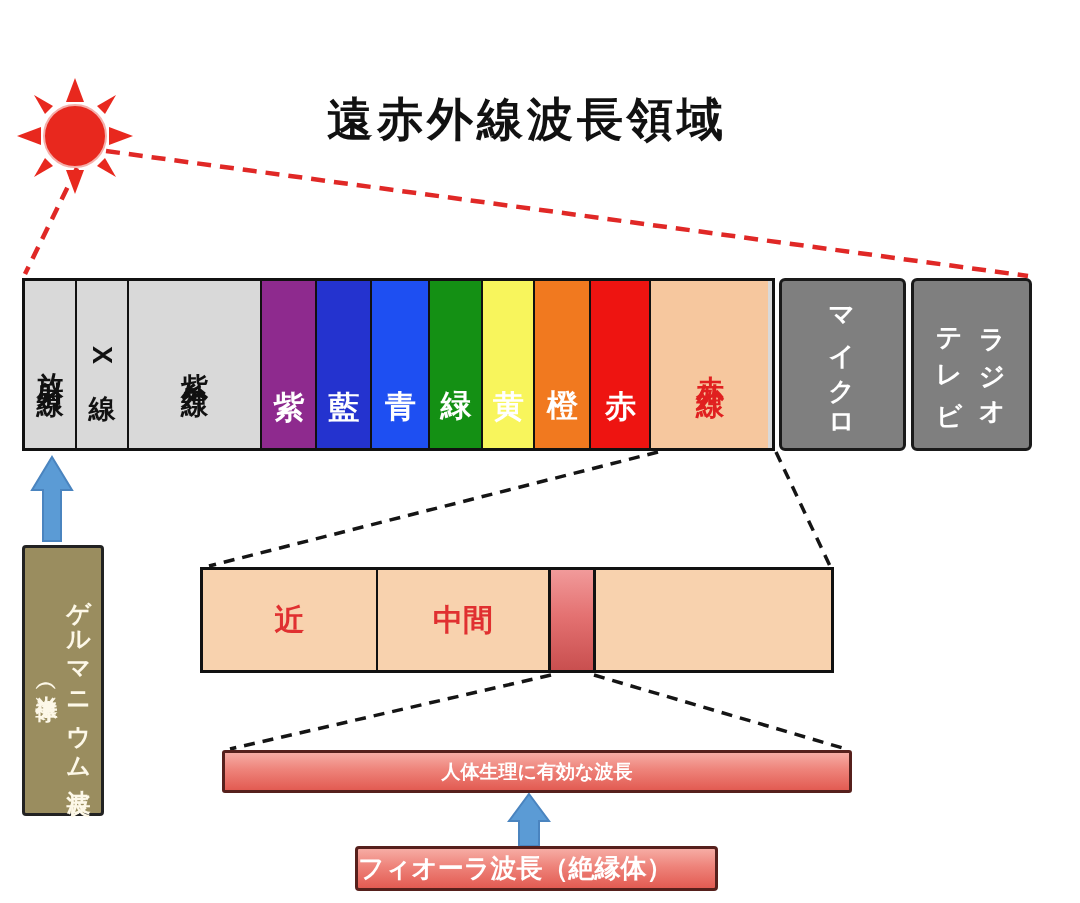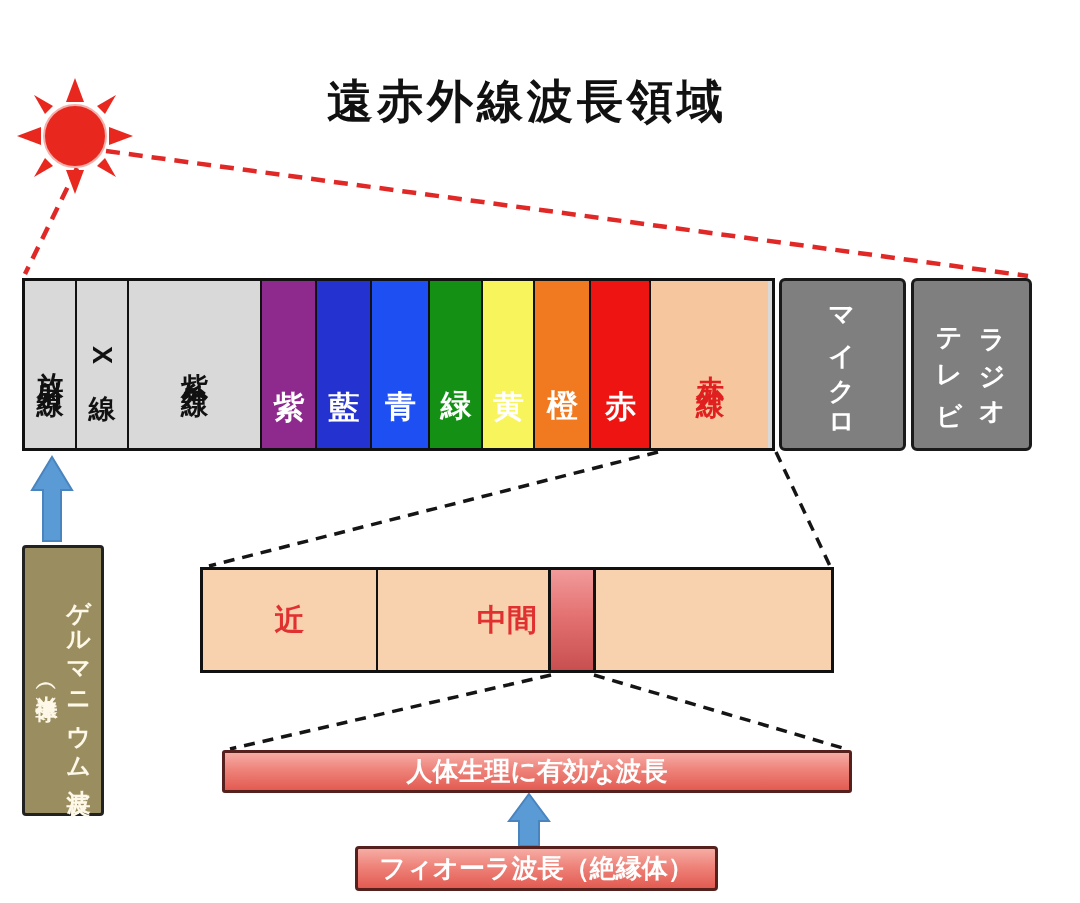--- a/index.html
+++ b/index.html
@@ -2,21 +2,21 @@
 <html><head>
 <meta charset="utf-8">
 <style>
   html,body{margin:0;padding:0;background:#ffffff;}
   #canvas{
     position:relative;width:1080px;height:903px;background:#ffffff;overflow:hidden;
     font-family:"Liberation Sans",sans-serif;
   }
   
   .title{
-    position:absolute;left:277px;top:72px;width:500px;height:58px;
+    position:absolute;left:277px;top:90px;width:500px;height:58px;
     text-align:center;font-size:46px;font-weight:bold;color:#111;
     letter-spacing:4px;line-height:58px;white-space:nowrap;
   }
   
   #overlay{position:absolute;left:0;top:0;width:1080px;height:903px;}
   
   .strip{
     position:absolute;left:22px;top:278px;width:753px;height:173px;
     display:flex;border:3px solid #111;box-sizing:border-box;background:#d9d9d9;
   }
@@ -48,40 +48,40 @@
   .t-germ-sub{color:#fdf8e8;font-size:22px;letter-spacing:2px;}
   
   .irbar{
     position:absolute;left:200px;top:567px;width:634px;height:106px;
     background:#f8d2ae;border:3px solid #111;box-sizing:border-box;
   }
   .irseg{position:absolute;top:0;height:100%;display:flex;align-items:center;justify-content:center;
          font-weight:bold;font-size:30px;color:#e03030;}
   .ir-near{left:0;width:173px;}
   .ir-div{position:absolute;left:173px;top:0;width:2px;height:100%;background:#111;}
-  .ir-mid{left:175px;width:170px;padding-left:44px;}
+  .ir-mid{left:175px;width:170px;}
   .ir-band{
     position:absolute;left:345px;top:0;width:48px;height:100%;box-sizing:border-box;
     background:linear-gradient(180deg,#f19a9a 0%,#e47272 45%,#c94f4f 100%);
     border-left:3px solid #111;border-right:3px solid #111;
   }
   .ir-far{left:393px;width:241px;}
   
   .pinkgrad{
     background:linear-gradient(180deg,#f6aca4 0%,#ee837a 45%,#e25b52 100%);
     border:3px solid #56201c;box-sizing:border-box;
   }
   .effbar{
     position:absolute;left:222px;top:750px;width:630px;height:43px;border-radius:3px;
     display:flex;align-items:center;justify-content:center;gap:46px;
-    color:#fff;font-weight:bold;font-size:26px;white-space:nowrap;
+    color:#fff;font-weight:bold;font-size:19px;white-space:nowrap;
   }
   .fiora{
     position:absolute;left:355px;top:846px;width:363px;height:45px;border-radius:4px;
-    display:flex;align-items:center;justify-content:center;
+    display:flex;align-items:center;
     color:#fff;font-weight:bold;font-size:26px;white-space:nowrap;
   }
 </style>
 </head>
 <body>
 
 <div id="canvas">
 
   <div class="title">遠赤外線波長領域</div>
 

